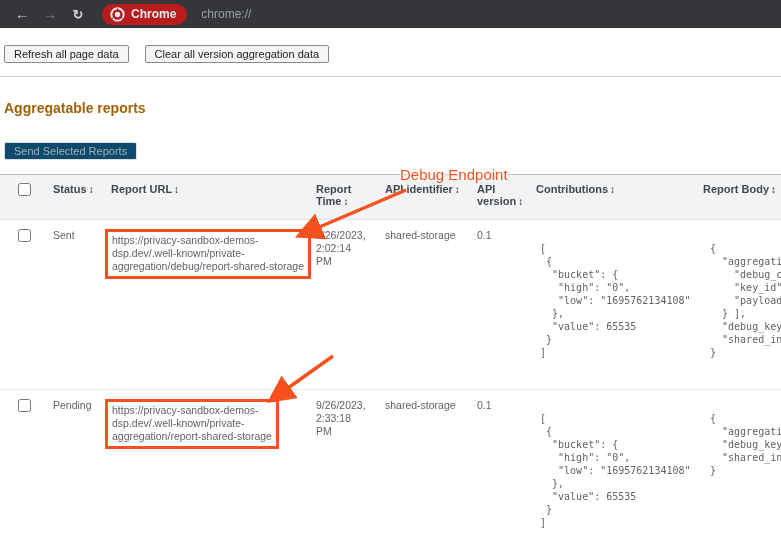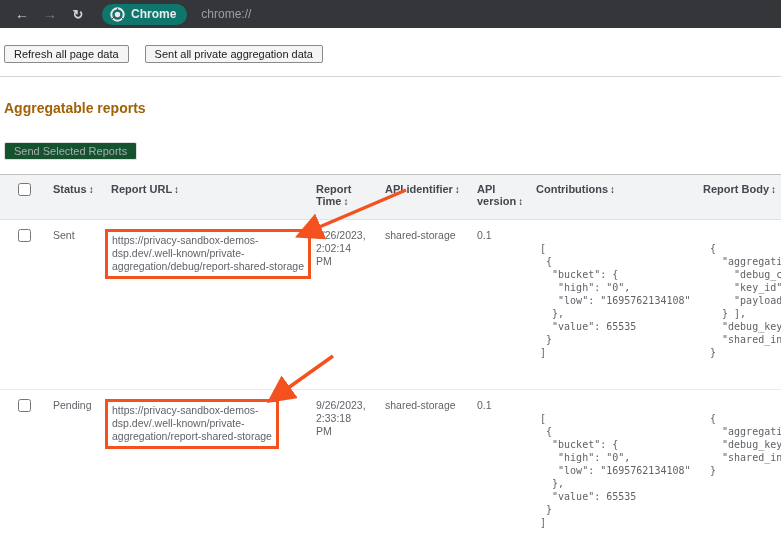--- a/index.html
+++ b/index.html
@@ -13,21 +13,21 @@
     height:28px;background:#35363a;display:flex;align-items:center;
     padding:0 10px;box-sizing:border-box;gap:4px;
   }
   .nav-ico{
     width:24px;height:22px;display:flex;align-items:center;justify-content:center;
     color:#d3d4d6;font-size:14px;line-height:1;cursor:pointer;flex:0 0 auto;
   }
   .nav-ico.disabled{color:#7c7e82;}
   .nav-ico.reload{font-size:13px;font-weight:bold;}
   .brand-pill{
-    display:flex;align-items:center;gap:6px;background:#0f766e;border-radius:12px;
+    display:flex;align-items:center;gap:6px;background:#b91c1c;border-radius:12px;
     padding:3px 11px 3px 8px;margin-left:8px;flex:0 0 auto;
   }
   .brand-pill .brand-name{color:#e8eaed;font-size:12px;font-weight:600;}
   .omnibox{display:flex;align-items:center;margin-left:10px;font-size:12px;white-space:nowrap;}
   .omnibox .scheme{color:#9aa0a6;}
   .omnibox .host{color:#e8eaed;font-weight:600;}
   
   .page{position:relative;background:#fff;}
   h1.page-title{
     margin:16px 0 0 4px;font-size:19px;font-weight:700;color:#5f6368;letter-spacing:.1px;
@@ -36,21 +36,21 @@
   .btn{
     font-family:"Liberation Sans",sans-serif;font-size:11px;color:#202124;
     background:#f5f5f5;border:1px solid #8a8a8a;border-radius:2px;
     padding:2px 9px;line-height:12px;cursor:pointer;
   }
   hr.divider{border:none;border-top:1px solid #d5d7da;margin:13px 0 0 0;}
   h2.section-title{
     margin:23px 0 12px 4px;font-size:14px;font-weight:700;color:#a16207;
   }
   .btn.disabled{
-    background:#14532d;border-color:#dedede;color:#aaadb2;cursor:default;
+    background:#0c4a6e;border-color:#dedede;color:#aaadb2;cursor:default;
     margin:14px 0 0 4px;display:inline-block;
   }
   
   table.reports{
     border-collapse:collapse;table-layout:fixed;width:981px;margin-top:14px;
   }
   thead tr{
     background:#f1f3f4;border-top:1px solid #bdc1c6;border-bottom:1px solid #dfe1e5;
     height:45px;
   }
@@ -111,21 +111,21 @@
   </div>
   <div class="omnibox">
     <span class="scheme">chrome://</span>
   </div>
 </div>
 
 <div class="page">
 
   <div class="toolbar">
     <button class="btn">Refresh all page data</button>
-    <button class="btn">Sent all private aggregation data</button>
+    <button class="btn">Clear all version aggregation data</button>
   </div>
 
   <hr class="divider">
 
   <h2 class="section-title">Aggregatable reports</h2>
 
   <button class="btn disabled" disabled="">Send Selected Reports</button>
 
   <table class="reports">
     <colgroup>
@@ -213,20 +213,21 @@
   "debug_key"
   "shared_inf
 }</pre>
           </td>
       </tr>
     </tbody>
   </table>
 </div>
 
 <div class="annot-layer">
+  <div class="annot-label" style="left:400px;top:166px;">Debug Endpoint</div>
   <svg class="annot-svg" width="781" height="540">
     <defs>
       <marker id="ah" markerWidth="8" markerHeight="8" refX="5.5" refY="4" orient="auto">
         <path d="M0,0 L8,4 L0,8 z" fill="var(--annot,#f4511e)"></path>
       </marker>
     </defs>
     <line x1="406" y1="190" x2="303" y2="234" stroke="var(--annot,#f4511e)" stroke-width="3.5" marker-end="url(#ah)"></line>
     <line x1="333" y1="356" x2="274" y2="398" stroke="var(--annot,#f4511e)" stroke-width="3.5" marker-end="url(#ah)"></line>
   </svg>
 </div>

